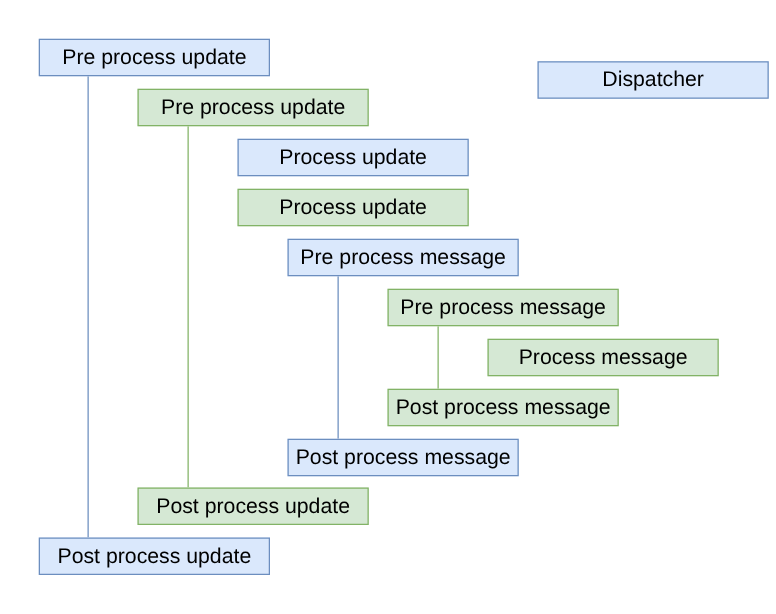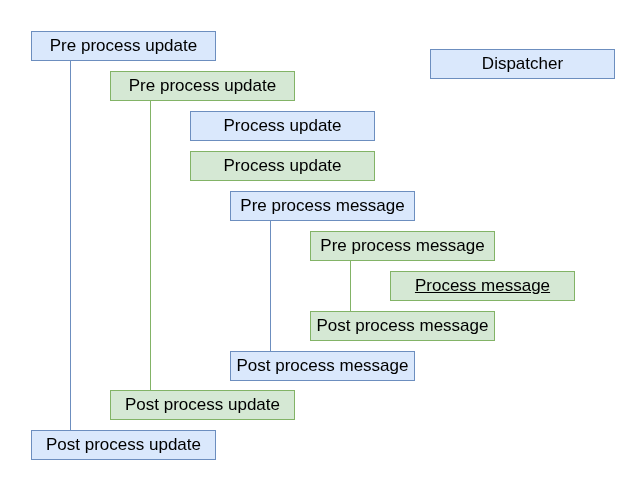--- a/index.html
+++ b/index.html
@@ -48,21 +48,21 @@
 
   
   #n0  { left: 31px;  top: 31px;  }
   #n1  { left: 430px; top: 31px; margin-top: 18px;  }
   #n2  { left: 110px; top: 71px;  }
   #n3  { left: 430px; top: 71px;  }
   #n4  { left: 190px; top: 111px; }
   #n5  { left: 190px; top: 151px; }
   #n6  { left: 230px; top: 191px; }
   #n7  { left: 310px; top: 231px; }
-  #n8  { left: 390px; top: 271px; text-decoration: underline; }
+  #n8  { left: 390px; top: 271px; }
   #n9  { left: 310px; top: 311px; }
   #n10 { left: 230px; top: 351px; }
   #n11 { left: 110px; top: 390px; }
   #n12 { left: 31px;  top: 430px; }
 
   
   #c0 { left: 70px;  top: 61px;  height: 369px; } 
   #c1 { left: 150px; top: 101px; height: 289px; } 
   #c2 { left: 270px; top: 221px; height: 130px; } 
   #c3 { left: 350px; top: 261px; height: 50px;  } 

